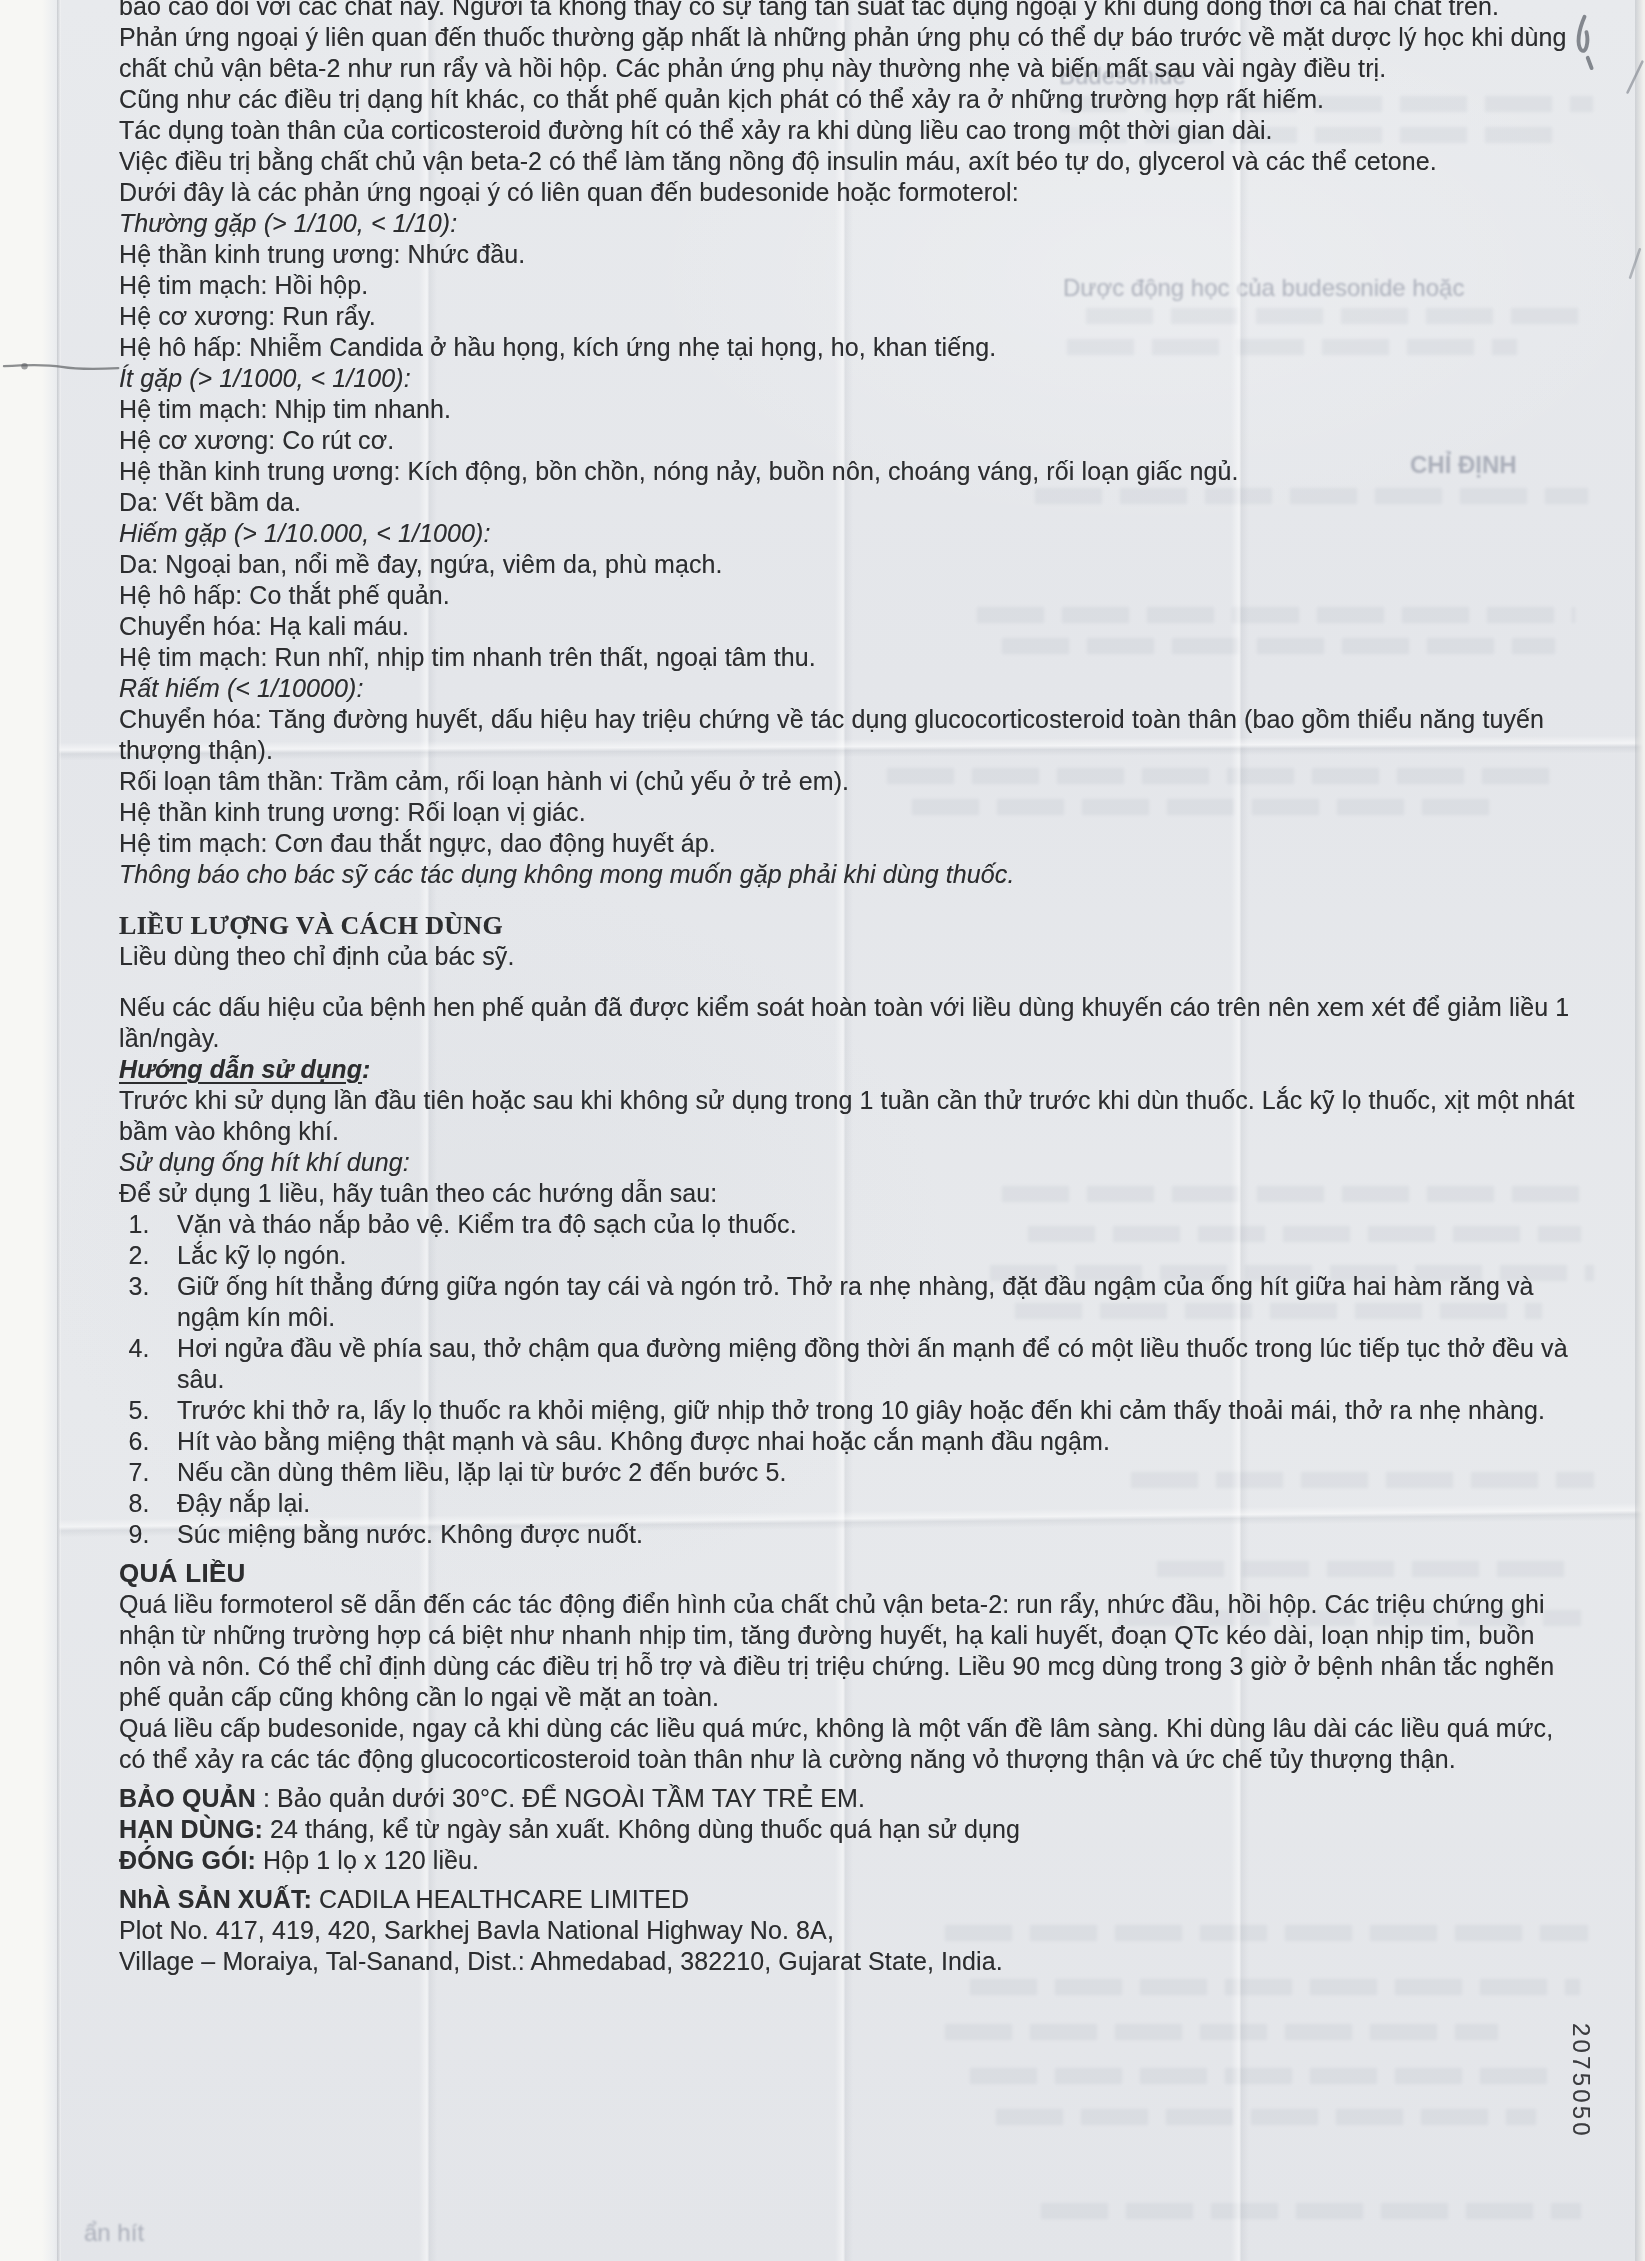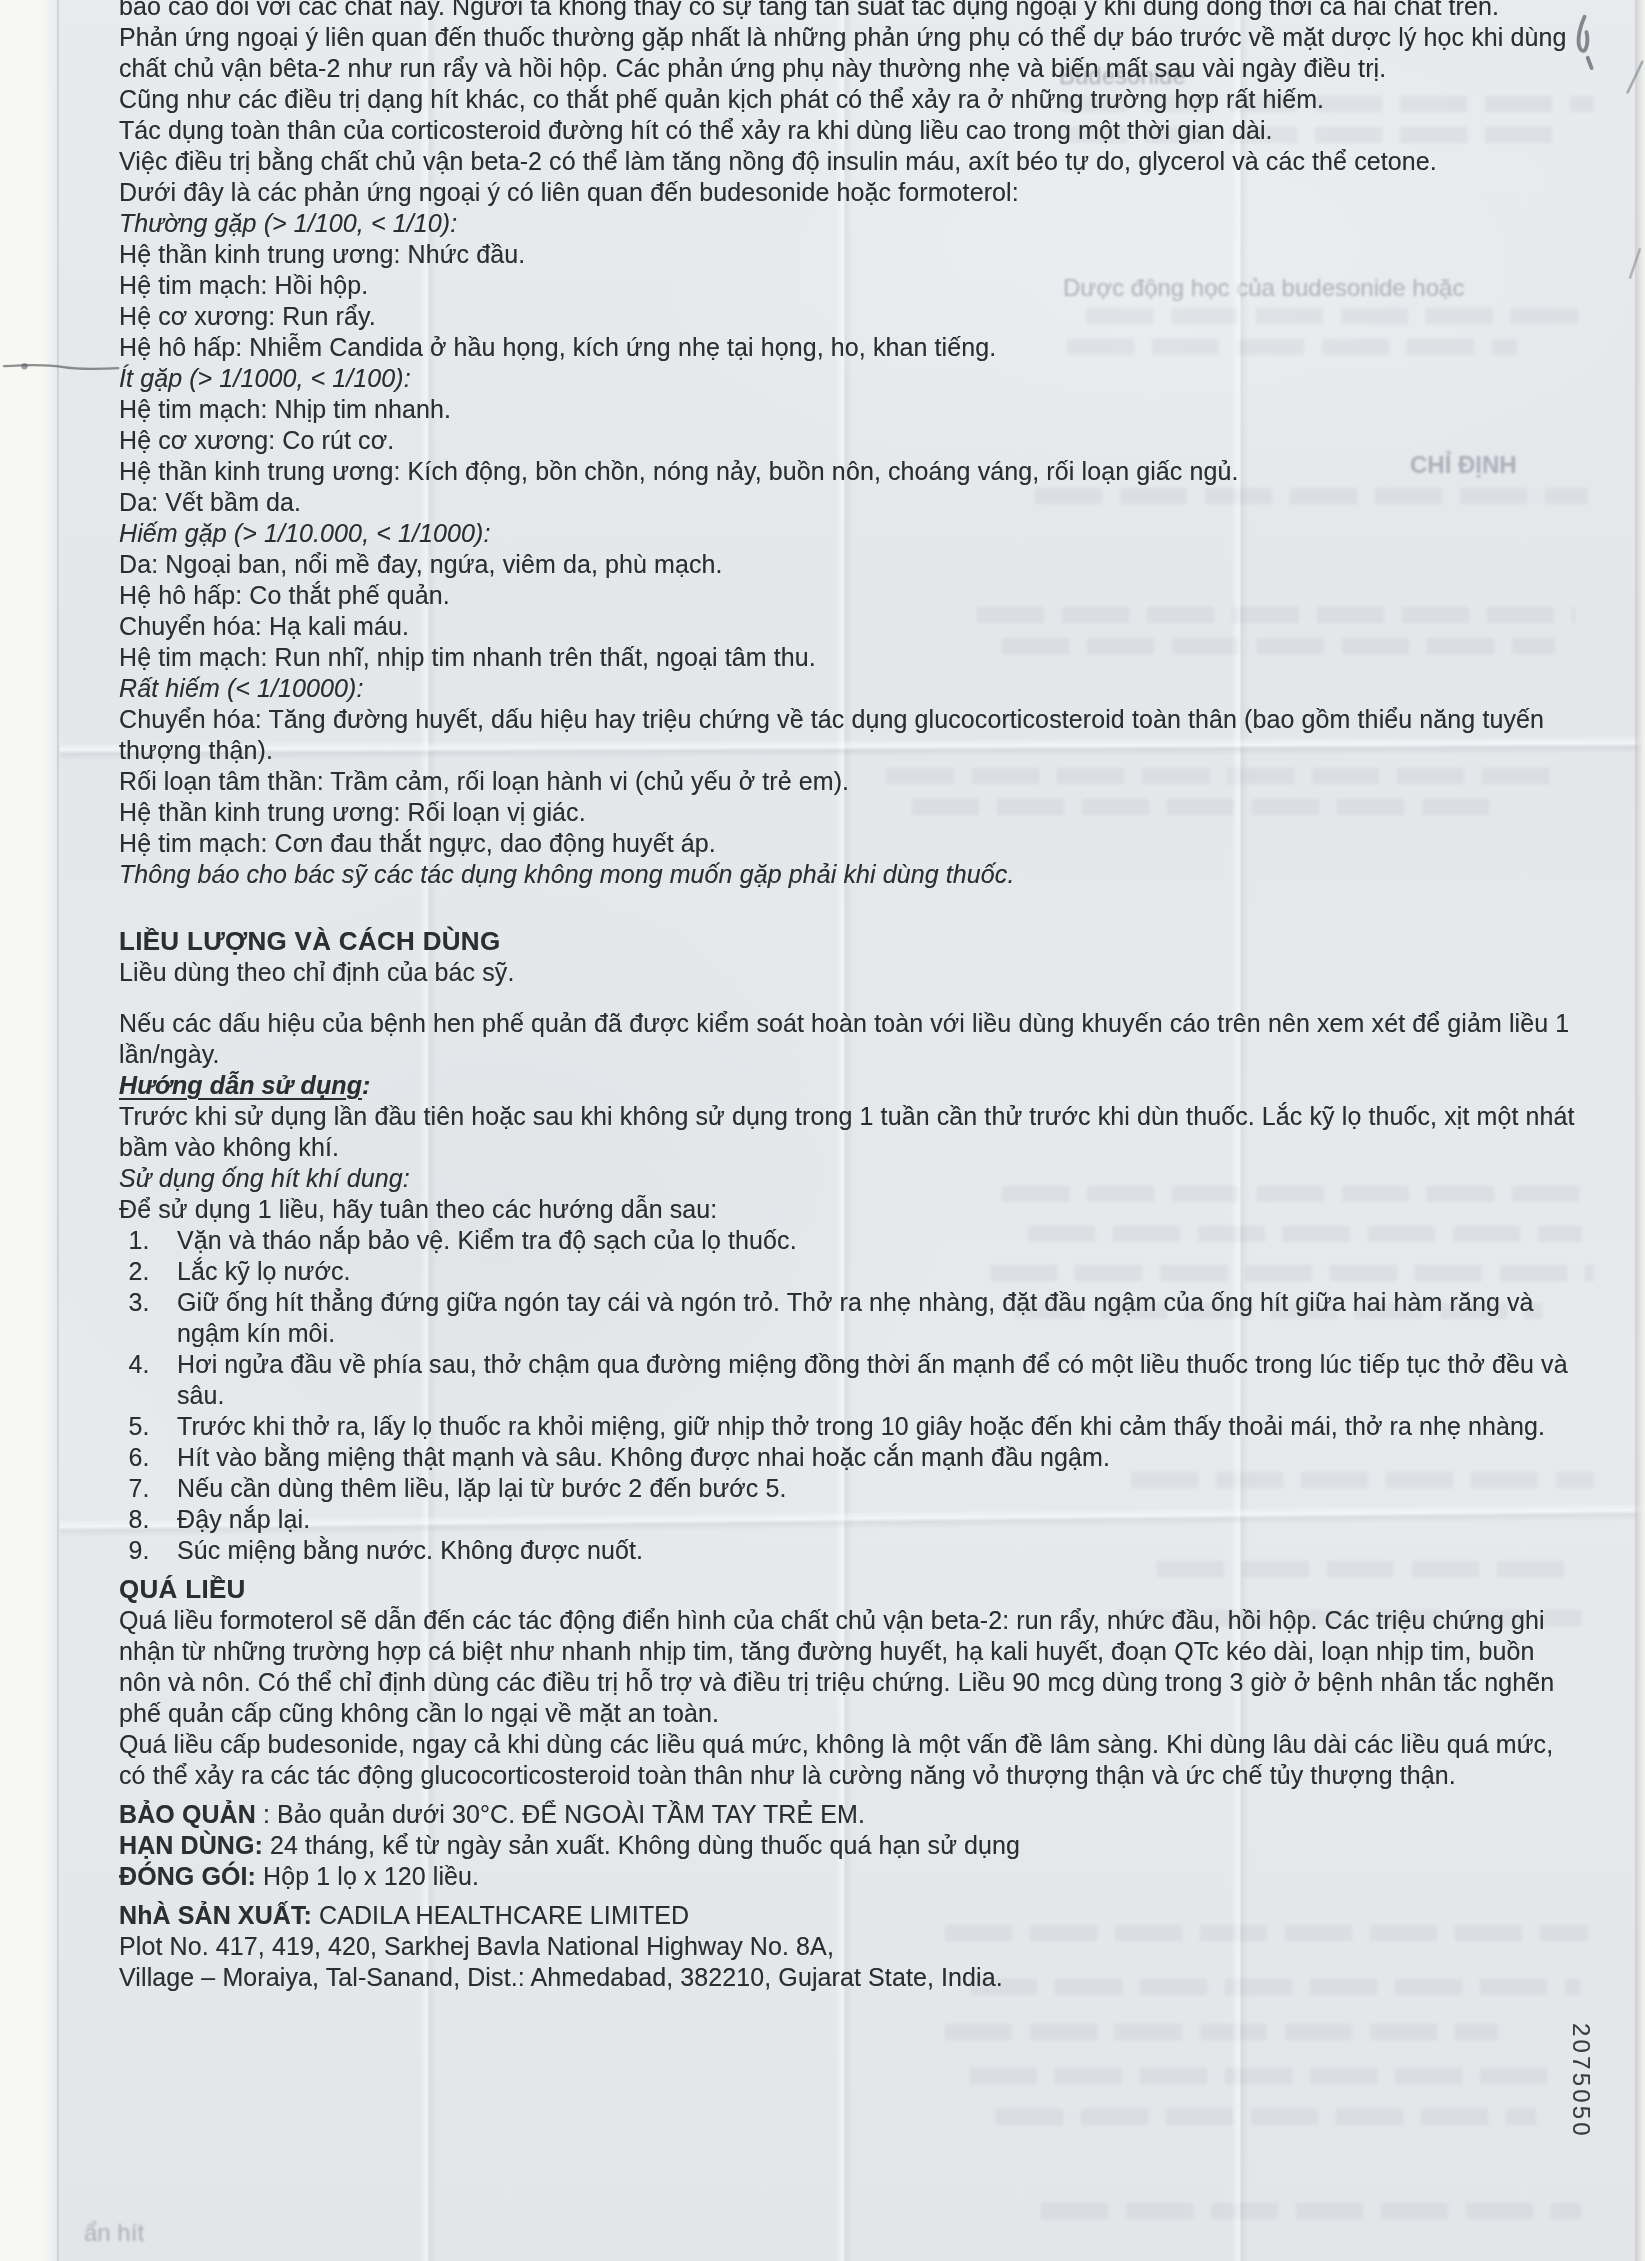--- a/index.html
+++ b/index.html
@@ -30,21 +30,21 @@
     background:linear-gradient(180deg,rgba(255,255,255,0),rgba(255,255,255,.55) 42%,rgba(148,154,164,.16) 64%,rgba(255,255,255,0));}
   
   .content{
     position:absolute;left:119px;top:-9px;width:1459px;
     font-size:25px;line-height:31px;letter-spacing:0.1px;
     text-shadow:0 0 0.6px rgba(44,45,47,.38);
   }
   .para{margin:0;}
   .it{font-style:italic;}
   .sec-head{font-weight:bold;font-size:26px;letter-spacing:0.3px;}
-  .gap-lg{margin-top:36px;}
+  .gap-lg{margin-top:20px;font-family:Liberation Serif, serif;}
   .gap-md{margin-top:8px;}
   .gap-sm{margin-top:20px;}
   .u-bi{font-weight:bold;font-style:italic;text-decoration:underline;text-decoration-thickness:1.9px;text-underline-offset:3.9px;}
   .bi-colon{font-weight:bold;font-style:italic;}
   .steps{margin:0;padding:0;list-style:none;}
   .step{position:relative;padding-left:58px;margin:0;}
   .step .num{position:absolute;left:9.6px;top:0;}
   .blabel{font-weight:bold;}
   
   .lot{
@@ -163,21 +163,21 @@
     <p class="para"><span class="u-bi">Hướng dẫn sử dụng</span><span class="bi-colon">:</span></p>
 
     <p class="para">Trước khi sử dụng lần đầu tiên hoặc sau khi không sử dụng trong 1 tuần cần thử trước khi dùn thuốc. Lắc kỹ lọ thuốc, xịt một nhát bầm vào không khí.</p>
 
     <p class="para it">Sử dụng ống hít khí dung:</p>
 
     <p class="para">Để sử dụng 1 liều, hãy tuân theo các hướng dẫn sau:</p>
 
     <ol class="steps">
       <li class="step"><span class="num">1.</span><span>Vặn và tháo nắp bảo vệ. Kiểm tra độ sạch của lọ thuốc.</span></li>
-        <li class="step"><span class="num">2.</span><span>Lắc kỹ lọ nước.</span></li>
+        <li class="step"><span class="num">2.</span><span>Lắc kỹ lọ ngón.</span></li>
         <li class="step"><span class="num">3.</span><span>Giữ ống hít thẳng đứng giữa ngón tay cái và ngón trỏ. Thở ra nhẹ nhàng, đặt đầu ngậm của ống hít giữa hai hàm răng và ngậm kín môi.</span></li>
         <li class="step"><span class="num">4.</span><span>Hơi ngửa đầu về phía sau, thở chậm qua đường miệng đồng thời ấn mạnh để có một liều thuốc trong lúc tiếp tục thở đều và sâu.</span></li>
         <li class="step"><span class="num">5.</span><span>Trước khi thở ra, lấy lọ thuốc ra khỏi miệng, giữ nhịp thở trong 10 giây hoặc đến khi cảm thấy thoải mái, thở ra nhẹ nhàng.</span></li>
         <li class="step"><span class="num">6.</span><span>Hít vào bằng miệng thật mạnh và sâu. Không được nhai hoặc cắn mạnh đầu ngậm.</span></li>
         <li class="step"><span class="num">7.</span><span>Nếu cần dùng thêm liều, lặp lại từ bước 2 đến bước 5.</span></li>
         <li class="step"><span class="num">8.</span><span>Đậy nắp lại.</span></li>
         <li class="step"><span class="num">9.</span><span>Súc miệng bằng nước. Không được nuốt.</span></li>
     </ol>
 
     <p class="para sec-head gap-md">QUÁ LIỀU</p>

